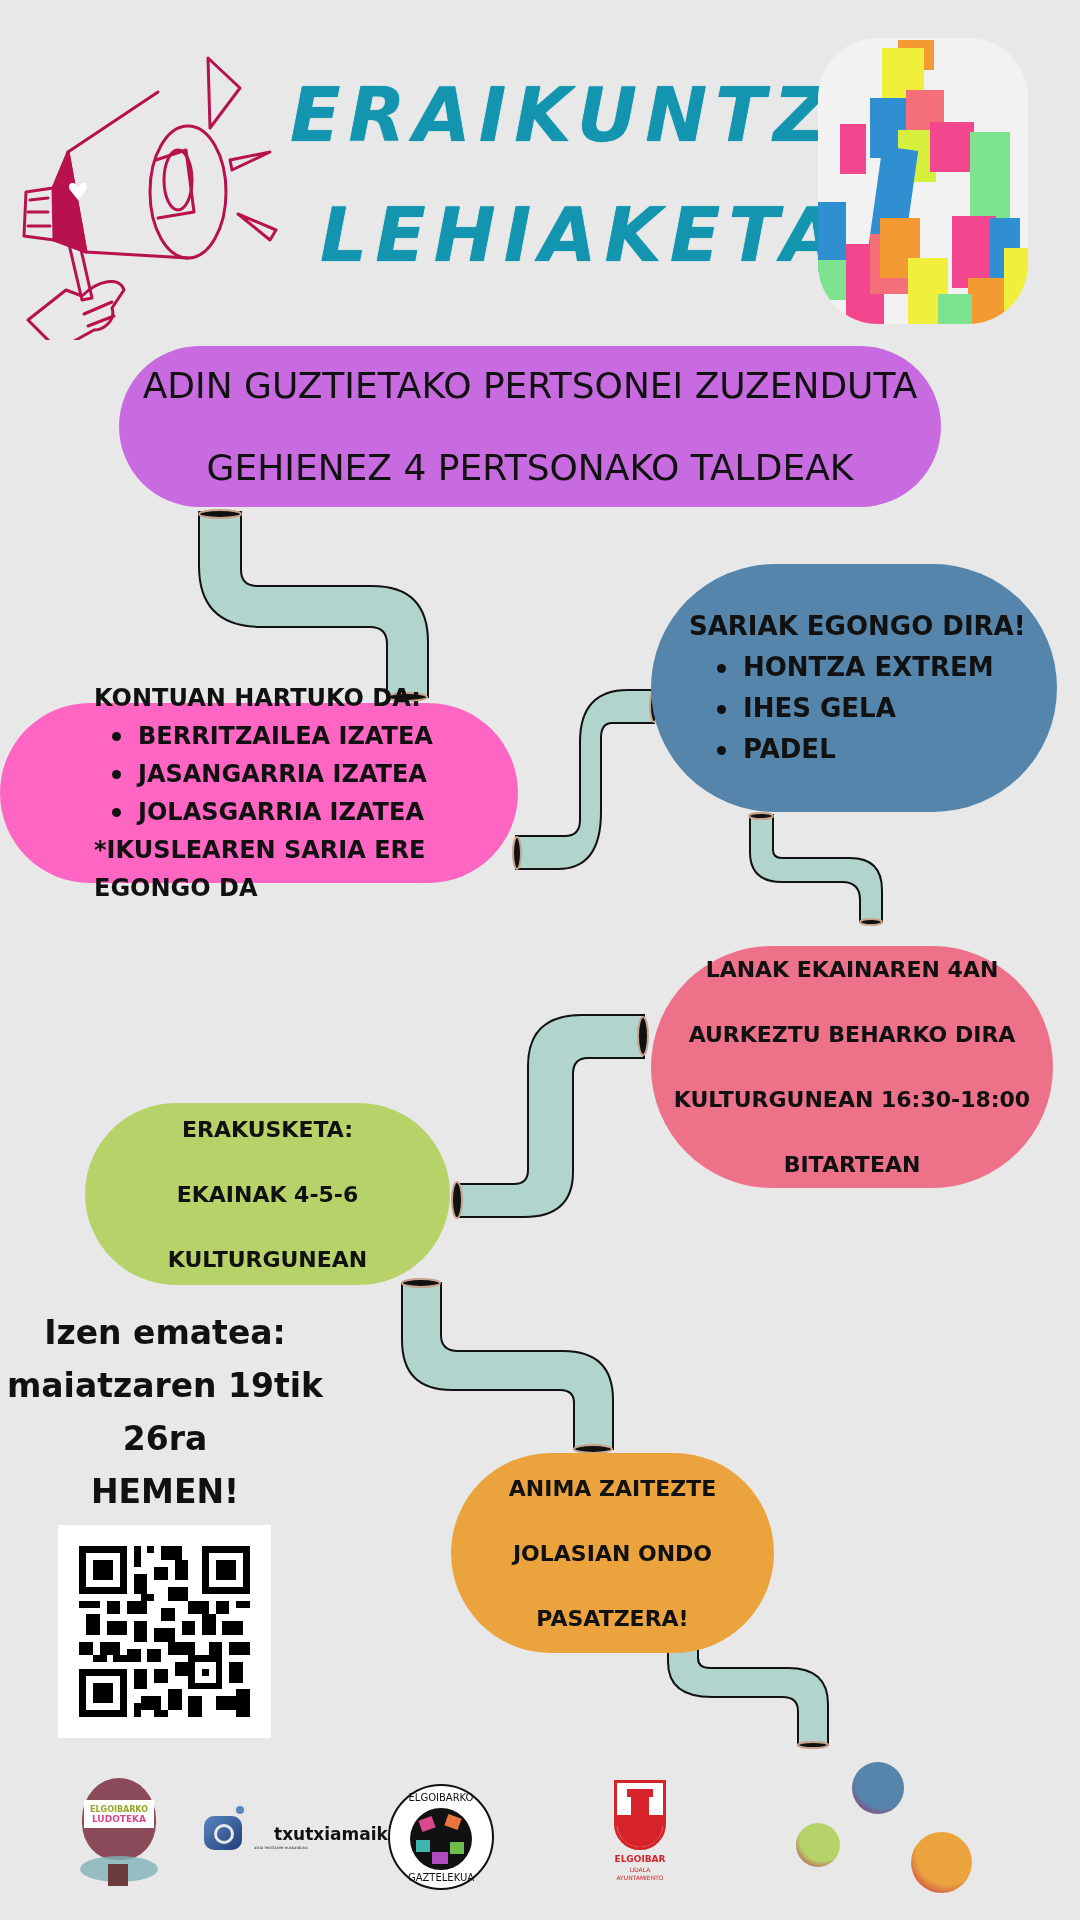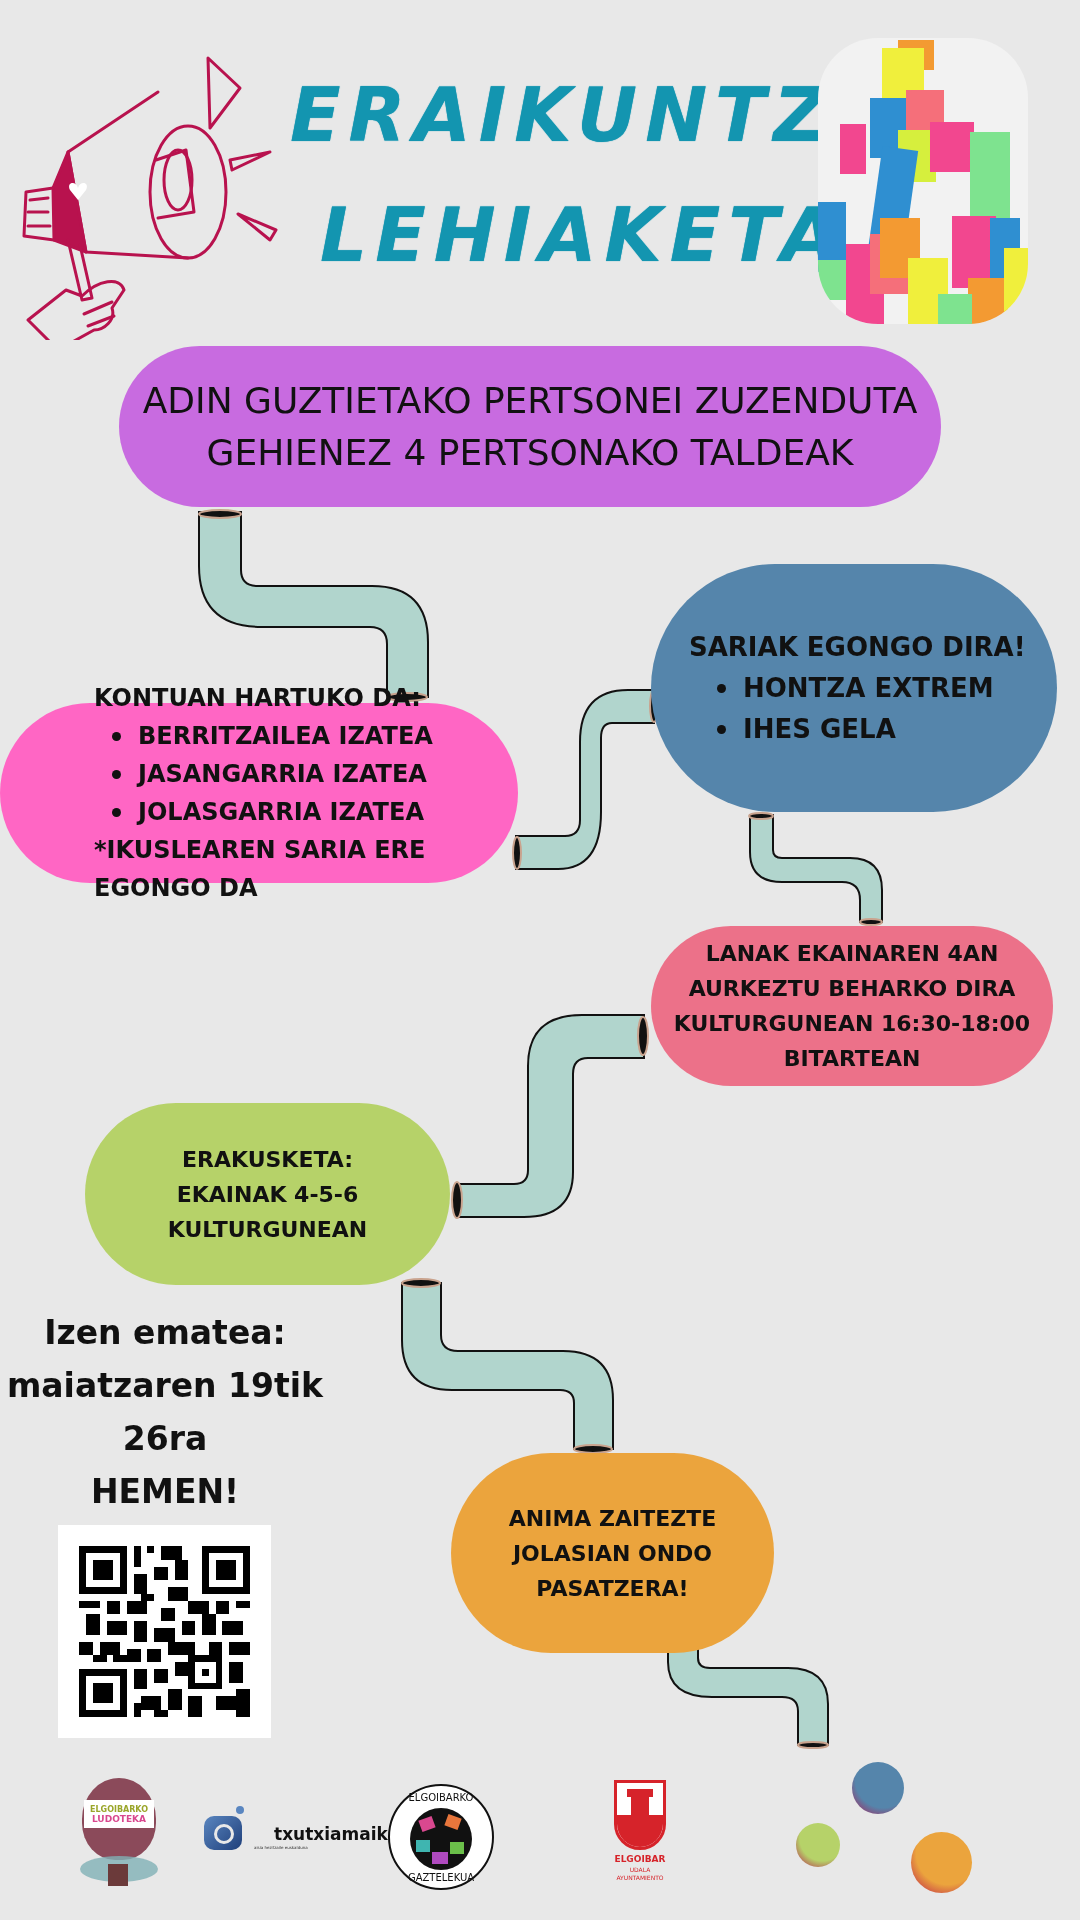--- a/index.html
+++ b/index.html
@@ -1,21 +1,21 @@
 <!DOCTYPE html>
 <html><head>
 <meta charset="utf-8">
 <style>
   * { margin:0; padding:0; box-sizing:border-box; }
   html, body { width:1080px; height:1920px; overflow:hidden; }
   body { background:#e8e8e8; position:relative; font-family:"Liberation Sans", sans-serif; color:#111; }
   .abs { position:absolute; }
   .title { color:#1395b0; font-family:"DejaVu Sans", sans-serif; font-weight:bold; font-style:italic; letter-spacing:8px; text-align:center; text-shadow:0 0 1px #1395b0; }
   .pill { position:absolute; display:flex; flex-direction:column; justify-content:center; border-radius:9999px; font-family:"DejaVu Sans", sans-serif; font-weight:bold; color:#111; }
-  .pill.center { align-items:center; text-align:center; }
+  .pill.center { align-items:center; text-align:center;gap:30px; }
   .pill ul { list-style:none; }
   .pill li { position:relative; padding-left:32px; }
   .pill li::before { content:""; position:absolute; left:6px; top:50%; width:9px; height:9px; margin-top:-4px; background:#111; border-radius:50%; }
   .pipe { position:absolute; overflow:visible; }
   .signup { font-family:"DejaVu Sans", sans-serif; font-weight:bold; text-align:center; color:#111; }
   .qr { background:#fff; }
   .logo-text { font-family:"DejaVu Sans", sans-serif; }
 </style>
 </head>
 <body>
@@ -112,24 +112,25 @@
   </ul>
   <div>*IKUSLEAREN SARIA ERE</div>
   <div>EGONGO DA</div>
 </div>
 
 <div class="pill" style="left:651px;top:564px;width:406px;height:248px;background:#5585ab;padding-left:38px;font-size:26px;line-height:41px;">
   <div>SARIAK EGONGO DIRA!</div>
   <ul style="padding-left:22px;">
     <li>HONTZA EXTREM</li>
     <li>IHES GELA</li>
+    <li>PADEL</li>
   </ul>
 </div>
 
-<div class="pill center" style="left:651px;top:926px;width:402px;height:160px;background:#ec7189;font-size:22px;line-height:35px;">
+<div class="pill center" style="left:651px;top:946px;width:402px;height:242px;background:#ec7189;font-size:22px;line-height:35px;">
   <div>LANAK EKAINAREN 4AN</div>
   <div>AURKEZTU BEHARKO DIRA</div>
   <div>KULTURGUNEAN 16:30-18:00</div>
   <div>BITARTEAN</div>
 </div>
 
 <div class="pill center" style="left:85px;top:1103px;width:365px;height:182px;background:#b6d269;font-size:22px;line-height:35px;">
   <div>ERAKUSKETA:</div>
   <div>EKAINAK 4-5-6</div>
   <div>KULTURGUNEAN</div>

